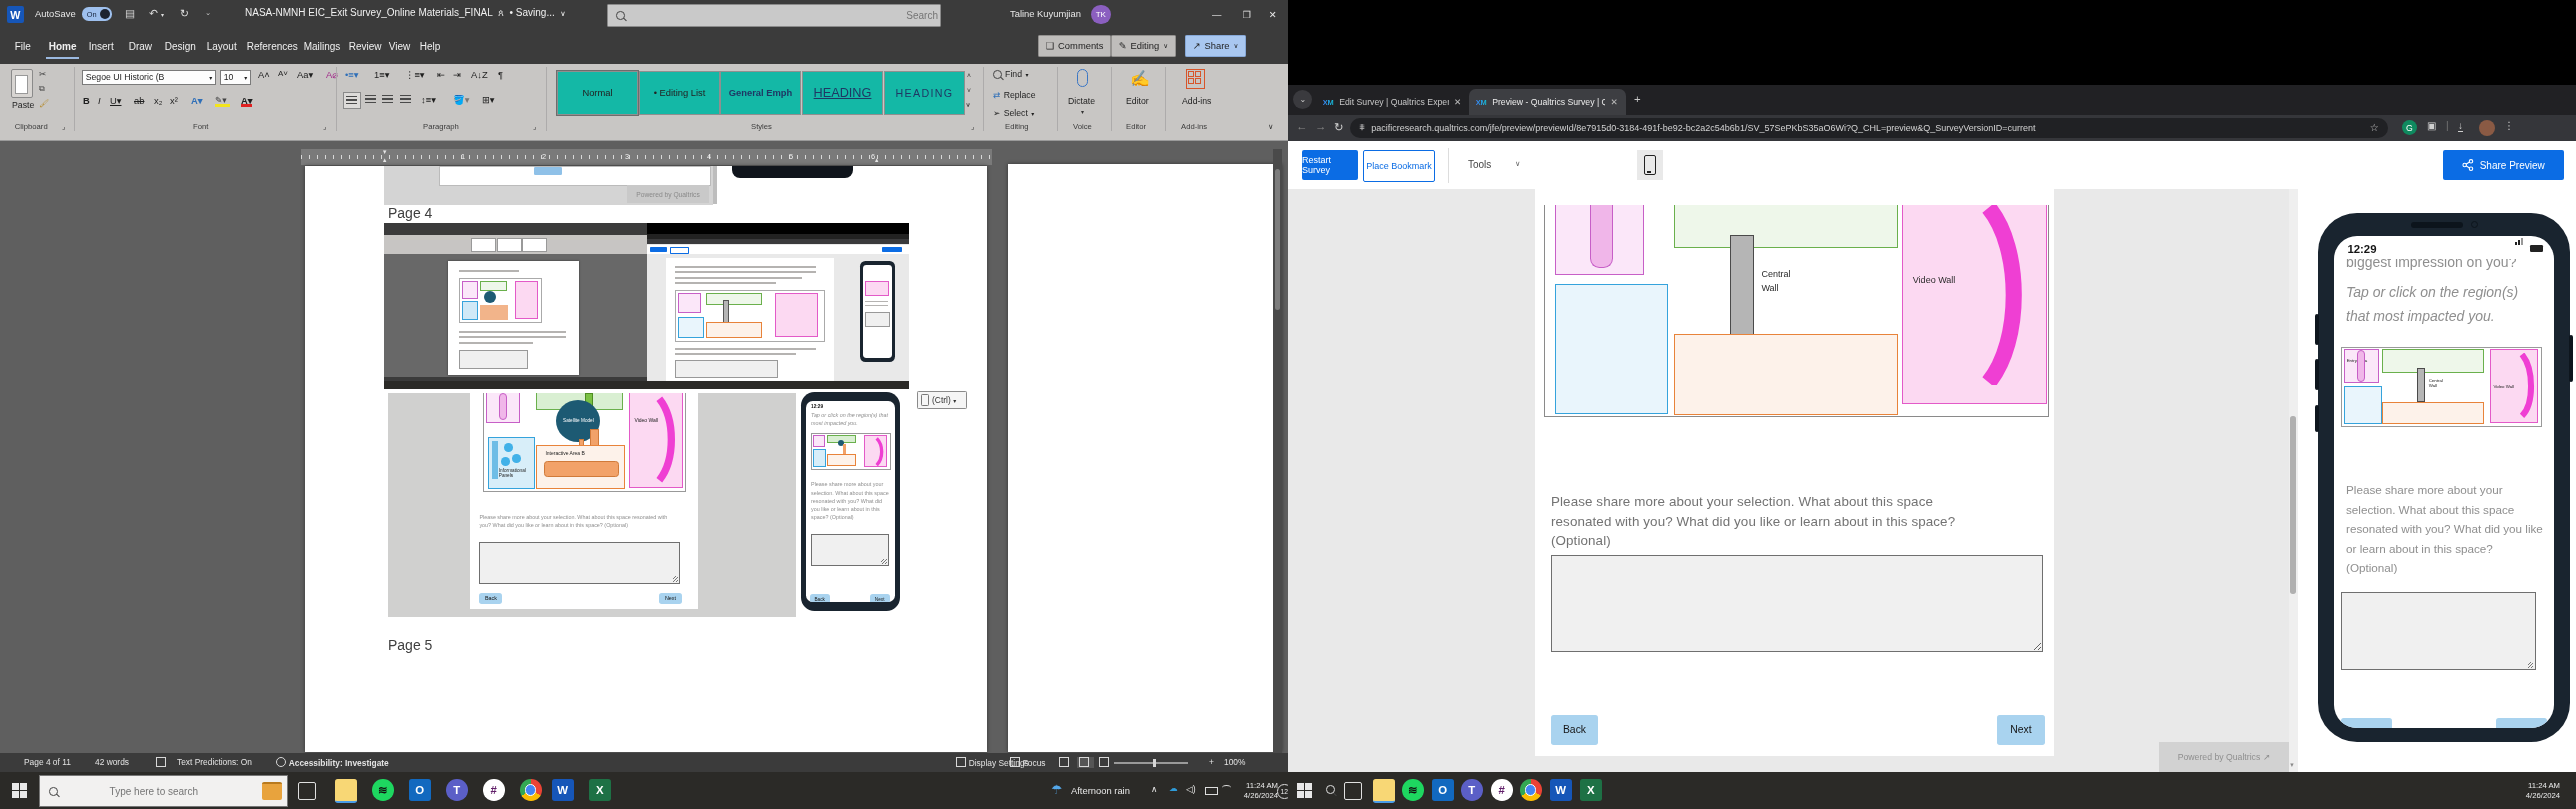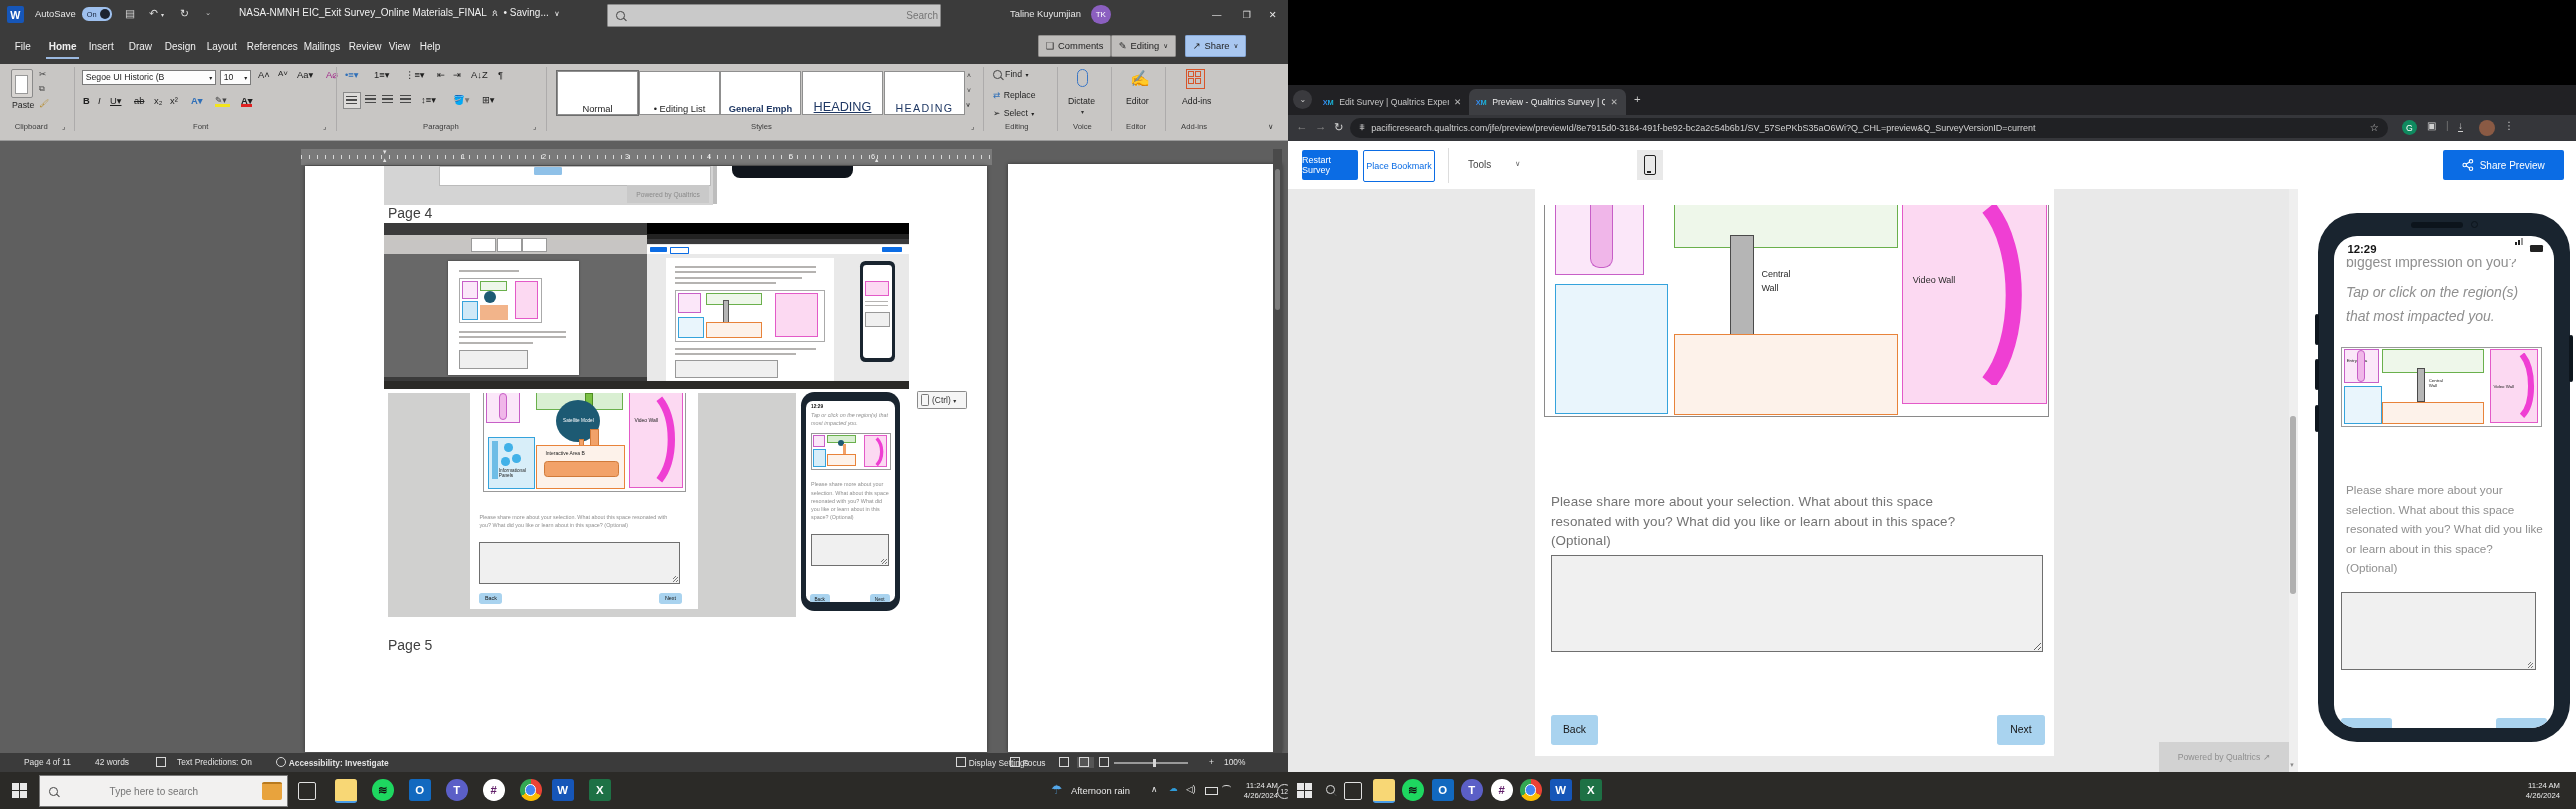--- a/index.html
+++ b/index.html
@@ -9,21 +9,21 @@
   
   #left-monitor{left:0;top:0;width:1288px;height:809px;background:#5f5f5f;}
   .titlebar{left:0;top:0;width:1288px;height:29.5px;background:#3b3b3b;color:#e8e8e8;}
   .word-logo{left:6.7px;top:6px;width:17.4px;height:17.4px;background:#1656b8;color:#fff;border-radius:2px;
     font-weight:bold;font-size:10.7px;display:flex;align-items:center;justify-content:center;}
   .autosave{left:35px;top:8px;font-size:9.4px;color:#e8e8e8;}
   .toggle{left:82px;top:7.4px;width:29.5px;height:13.4px;background:#9ec0ee;border-radius:6.7px;color:#15233d;
     font-size:7.4px;display:flex;align-items:center;padding-left:4.7px;box-sizing:border-box;}
   .toggle .knob{position:absolute;right:1.3px;top:1.3px;width:10.7px;height:10.7px;border-radius:50%;background:#1e2430;}
   .qat{color:#dcdcdc;font-size:10.7px;}
-  .doc-title{left:239px;top:7.4px;font-size:10px;color:#f0f0f0;white-space:nowrap;}
+  .doc-title{left:245px;top:7.4px;font-size:10px;color:#f0f0f0;white-space:nowrap;}
   .tb-search{left:607px;top:4px;width:332px;height:21px;background:#c9c9c9;border:0.7px solid #8a8a8a;border-radius:1.3px;}
   .tb-search input{width:100%;height:100%;border:0;background:transparent;font-size:10px;color:#333;
     padding-left:23px;box-sizing:border-box;font-family:"Liberation Sans",sans-serif;outline:none;text-align:right;}
   .mag{width:6.7px;height:6.7px;border:1.1px solid #444;border-radius:50%;}
   .mag:after{content:"";position:absolute;width:4px;height:1.1px;background:#444;transform:rotate(45deg);
     left:6px;top:7.4px;}
   .user-name{left:1010px;top:8px;font-size:9.4px;color:#e8e8e8;}
   .avatar{left:1091px;top:4.7px;width:19.5px;height:19.5px;border-radius:50%;background:#8b5fc0;color:#fff;
     font-size:8px;display:flex;align-items:center;justify-content:center;}
   .winbtn{top:0;width:29.5px;height:29.5px;color:#e6e6e6;font-size:9.4px;display:flex;align-items:center;justify-content:center;}
@@ -39,22 +39,22 @@
   .gsep{top:2.7px;width:0.7px;height:64px;background:#adabab;}
   .glabel{top:58px;font-size:7.7px;color:#3c3c3c;}
   .launcher{top:58px;font-size:7.4px;color:#3c3c3c;}
   .paste-clip{left:10.7px;top:5.4px;width:20px;height:27px;background:#d8d5d2;border:0.7px solid #8a8a8a;border-radius:2px;}
   .paste-clip:after{content:"";position:absolute;left:3.4px;top:4.7px;width:11.4px;height:17.4px;background:#fff;border:0.7px solid #999;}
   .ribbon-txt{font-size:8.7px;color:#1f1f1f;}
   .fontbox{background:#fdfdfd;border:0.7px solid #7a7a7a;height:14.8px;font-size:8.7px;color:#222;
     display:flex;align-items:center;padding:0 2.7px;justify-content:space-between;box-sizing:border-box;}
   .fbtn{font-size:9.4px;color:#1f1f1f;}
   .ic-lines{width:10.7px;height:8px;background:repeating-linear-gradient(#4a4a4a 0 1.3px,transparent 1.3px 3.4px);}
-  .style-card{top:6.7px;width:79px;height:42px;background:#ffffff;border:0.7px solid #8f8f8f;display:flex;
-    align-items:flex-end;justify-content:center;font-size:9.4px;color:#222;overflow:hidden;white-space:nowrap;}
+  .style-card{top:6.7px;width:79px;height:42px;background:#14b8a6;border:0.7px solid #8f8f8f;display:flex;
+    align-items:center;justify-content:center;font-size:9.4px;color:#222;overflow:hidden;white-space:nowrap;}
   .style-card.sel{outline:1.3px solid #6d6d6d;}
   .style-card.h1{font-size:12.7px;color:#1f3864;text-decoration:underline;}
   .style-card.h2{font-size:10.7px;color:#1f3864;letter-spacing:1.3px;}
   .style-card.ge{color:#1f3864;font-weight:bold;}
   .edit-item{font-size:8.7px;color:#1f1f1f;display:flex;align-items:center;gap:3.4px;}
   
   .ruler{left:301px;top:149px;width:691px;height:16px;background:#7a7a7a;
     background-image:repeating-linear-gradient(90deg,#d8d8d8 0 0.7px,transparent 0.7px 8px);
     background-size:100% 4px;background-position:0 6px;background-repeat:no-repeat;}
   .ruler .rnum{top:2.7px;color:#f2f2f2;font-size:7.4px;}

